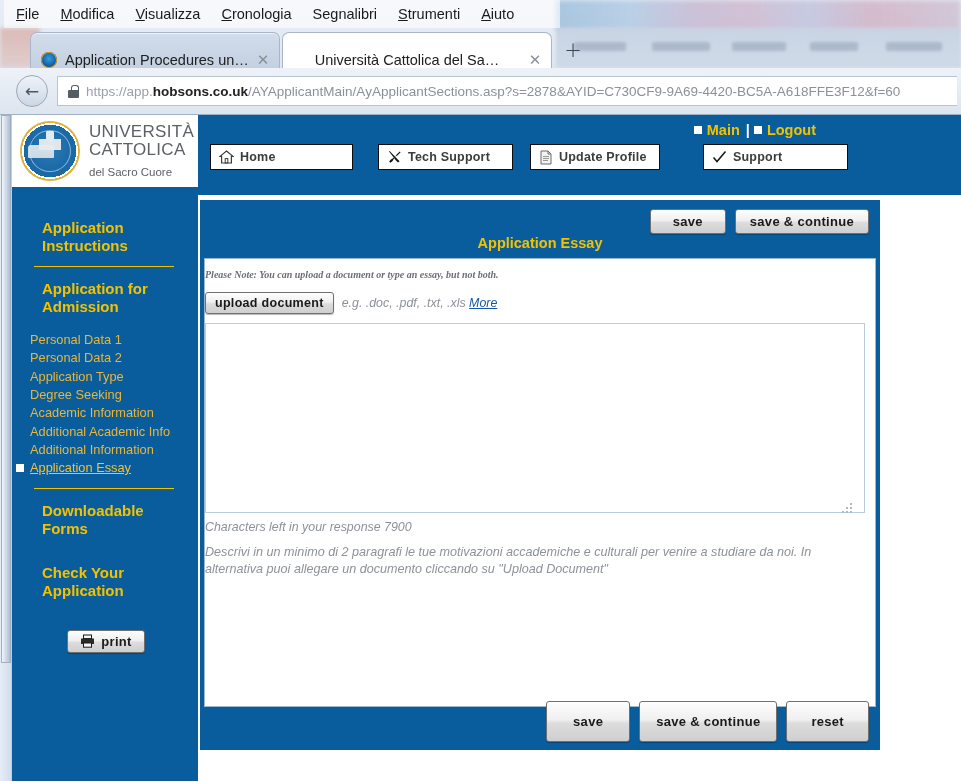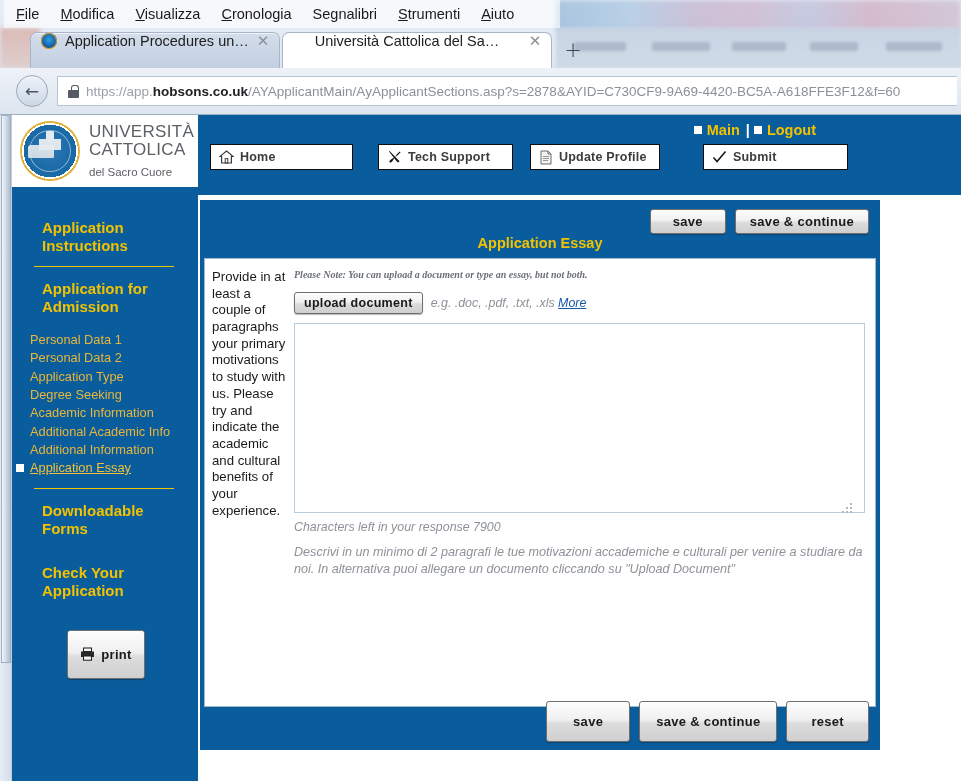--- a/index.html
+++ b/index.html
@@ -52,21 +52,21 @@
   .menu-item {
     font-size: 14.5px; color: #1a1a1a; white-space: nowrap; cursor: default;
   }
   .menu-item u { text-decoration: underline; text-underline-offset: 1px; }
 
   
   .tabstrip { position: absolute; left: 0; top: 28px; width: 961px; height: 40px; }
   .tab {
     position: absolute; top: 4px; height: 36px;
     border-top-left-radius: 7px; border-top-right-radius: 7px;
-    display: flex; align-items: flex-start; padding: 0 8px 0 10px;
+    display: flex; align-items: flex-end; padding: 0 8px 0 10px;
     font-size: 14.5px; color: #202020; white-space: nowrap;
   }
   .tab.inactive {
     left: 30px; width: 250px;
     background: linear-gradient(to bottom, #d3ddeb, #c3d0e1);
     border: 1px solid #a8b6c8; border-bottom: none;
     box-shadow: inset 0 1px 0 #eef3fa;
   }
   .tab.active {
     left: 282px; width: 270px;
@@ -240,21 +240,21 @@
     position: absolute; left: -14px; top: 5px;
   }
   .print-wrap { margin-top: 30px; text-align: center; padding-right: 6px; }
   .btn3d {
     display: inline-flex; align-items: center; justify-content: center;
     background: linear-gradient(to bottom, #fdfdfd 0%, #f0f0f0 45%, #dcdcdc 55%, #cfcfcf 100%);
     border: 1px solid #6f6f6f; border-radius: 3px;
     box-shadow: inset 0 1px 0 #ffffff, 0 1px 1px rgba(0,0,0,.28);
     font-size: 13px; font-weight: bold; color: #1a1a1a;
     font-family: "Liberation Sans", sans-serif; letter-spacing: .3px;
-    padding: 16px 12px; white-space: nowrap;
+    padding: 3px 12px; white-space: nowrap;
   }
   .btn3d .ic { margin-right: 6px; display: block; flex: none; }
 
   
   .main {
     position: absolute; left: 200px; top: 85px; width: 680px; height: 550px;
     background: #0a5d9c;
   }
   .main-top { position: relative; height: 63px; }
   .main-top .btns {
@@ -402,21 +402,21 @@
             <path d="M2 1 L9 1 L12 4 L12 14 L2 14 Z" fill="#f2f2ef" stroke="#6a6a6a" stroke-width="1"></path>
             <path d="M9 1 L9 4 L12 4" fill="none" stroke="#6a6a6a" stroke-width="1"></path>
             <path d="M4 6.5h6M4 8.5h6M4 10.5h5" stroke="#8c8c8c" stroke-width=".9"></path>
           </svg>
           <span>Update Profile</span>
         </div>
         <div class="navbtn" style="left:493px;width:145px">
           <svg class="ic" width="15" height="14" viewBox="0 0 15 14">
             <path d="M1.5 7.5 L5 11.5 L13.5 1.5" fill="none" stroke="#141414" stroke-width="1.5"></path>
           </svg>
-          <span>Submit</span>
+          <span>Support</span>
         </div>
       </div>
     </div>
 
     <div class="side">
       <h3>Application Instructions</h3>
       <div class="rule"></div>
       <h3>Application for Admission</h3>
       <div style="height:4px"></div>
       <div class="item">Personal Data 1</div>
@@ -449,21 +449,20 @@
       <div class="main-top">
         <div class="btns">
           <span class="btn3d" style="padding:4px 22px">save</span>
           <span class="btn3d" style="padding:4px 14px">save &amp; continue</span>
         </div>
         <div class="main-title">Application Essay</div>
       </div>
 
       <div class="card">
         <div class="card-inner">
-          <div class="lbl-col">Provide in at least a couple of paragraphs your primary motivations to study with us. Please try and indicate the academic and cultural benefits of your experience.</div>
           <div class="field-col">
             <div class="note">Please Note: You can upload a document or type an essay, but not both.</div>
             <div class="uploadrow">
               <span class="btn3d" style="padding:3px 9px;font-size:12.5px">upload document</span>
               <span class="filetypes"><span>e.g. .doc, .pdf, .txt, .xls</span> <a href="#">More</a></span>
             </div>
             <div style="position:relative">
               <textarea class="essay-area" placeholder="" style=""></textarea>
               <div class="resize-grip">
                 <i style="left:9px;top:1px"></i>

